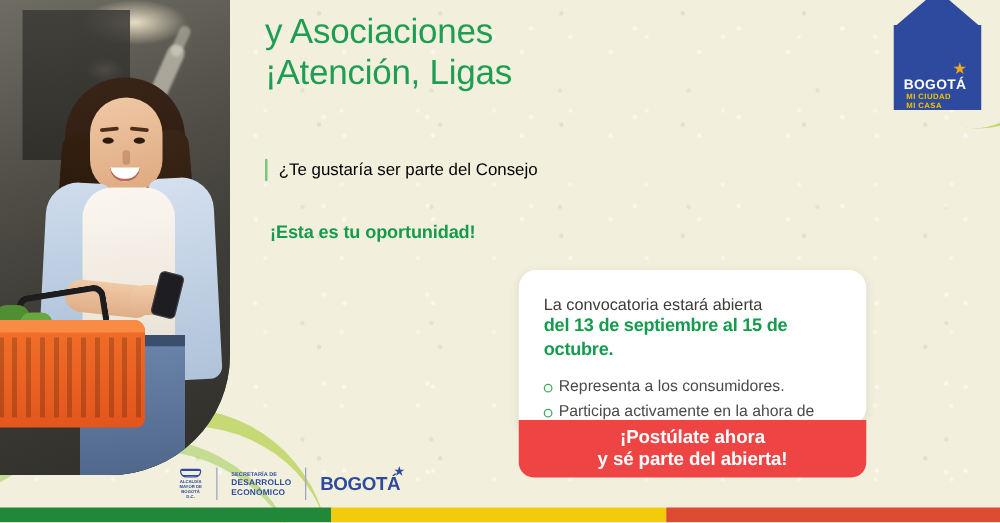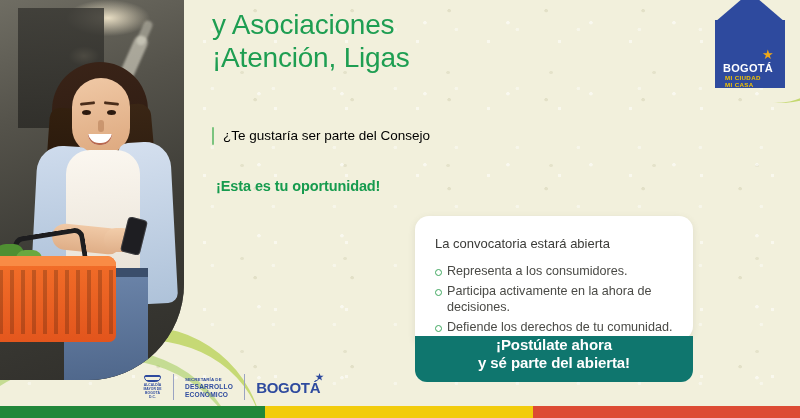--- a/index.html
+++ b/index.html
@@ -173,22 +173,22 @@
   .bullet{display:flex;align-items:flex-start;gap:5px;margin-bottom:3px;}
   .bdot{
     flex:0 0 auto;margin-top:6px;width:5px;height:5px;border-radius:50%;
     border:1.3px solid #3FA85F;background:transparent;
   }
   .btext{color:#4a4a46;font-size:12.6px;line-height:16.5px;}
 
   
   #cta{
     position:absolute;left:415px;top:336px;width:278px;height:46px;
-    background:#0f766e;border-radius:0 0 12px 12px;
-    display:flex;align-items:flex-start;justify-content:center;
+    background:#ef4444;border-radius:0 0 12px 12px;
+    display:flex;align-items:center;justify-content:center;
     cursor:pointer;
   }
   #cta-text{color:#fff;font-size:15px;font-weight:bold;line-height:18px;text-align:center;letter-spacing:-.1px;}
 
   
   #logo-bogota{position:absolute;left:715px;top:6px;width:70px;height:82px;}
   #house{
     position:absolute;left:0;top:14px;width:70px;height:68px;
     background:#2E4A9E;
   }
@@ -279,20 +279,21 @@
     <div id="question">
       <div>¿Te gustaría ser parte del Consejo</div>
     </div>
   </div>
 
   <div id="opportunity">¡Esta es tu oportunidad!</div>
 
   <div id="card">
     <div id="card-inner">
       <div class="card-l1">La convocatoria estará abierta</div>
+      <div class="card-l2">del 13 de septiembre al 15 de octubre.</div>
       <div id="bullets">
         <div class="bullet">
           <span class="bdot"></span>
           <span class="btext">Representa a los consumidores.</span>
         </div>
         <div class="bullet">
           <span class="bdot"></span>
           <span class="btext">Participa activamente en la ahora de decisiones.</span>
         </div>
         <div class="bullet">

